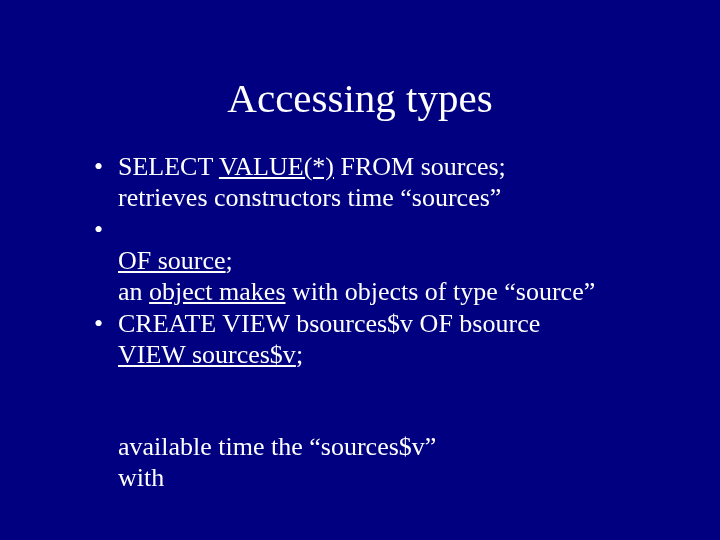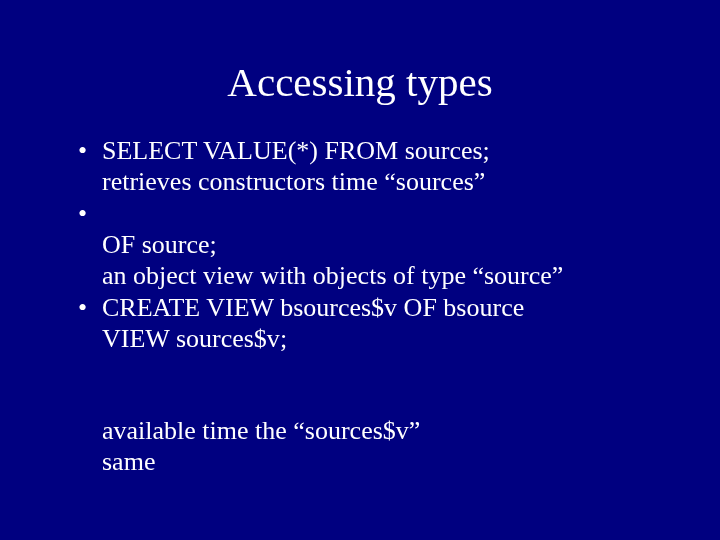--- a/index.html
+++ b/index.html
@@ -9,21 +9,21 @@
     height: 540px;
     background: #000080;
     font-family: "Times New Roman", Times, serif;
     color: #ffffff;
     overflow: hidden;
   }
   .slide {
     width: 720px;
     height: 428px;
     box-sizing: border-box;
-    padding: 0;
+    padding: 16px;
   }
   .title {
     text-align: center;
     font-size: 41px;
     font-weight: normal;
     padding-top: 58px;
     padding-bottom: 30px;
   }
   .body {
     padding-left: 78px;
@@ -38,34 +38,35 @@
   }
   .bullet-mark {
     width: 24px;
     flex: 0 0 24px;
     text-align: left;
   }
   .bullet-text {
     flex: 1;
   }
   .u {
+    text-decoration: underline;
   }
 </style>
 </head>
 <body>
 
 <div class="slide">
   <div class="title">Accessing types</div>
   <div class="body">
       <div class="bullet-row">
         <div class="bullet-mark">•</div>
         <div class="bullet-text"><span>SELECT </span><span class="u">VALUE(*)</span><span> FROM sources;</span><br><span>retrieves constructors time “sources”</span></div>
       </div>
       <div class="bullet-row">
         <div class="bullet-mark">•</div>
-        <div class="bullet-text"><br><span class="u">OF source</span><span>;</span><br><span>an </span><span class="u">object view</span><span> with objects of type “source”</span></div>
+        <div class="bullet-text"><br><span class="u">OF source</span><span>;</span><br><span>an </span><span class="u">object makes</span><span> with objects of type “source”</span></div>
       </div>
       <div class="bullet-row">
         <div class="bullet-mark">•</div>
-        <div class="bullet-text"><span>CREATE VIEW bsources$v OF bsource</span><br><span class="u">VIEW sources$v</span><span>;</span><br><br><br><span>available time the “sources$v”</span><br><span>same</span></div>
+        <div class="bullet-text"><span>CREATE VIEW bsources$v OF bsource</span><br><span class="u">VIEW sources$v</span><span>;</span><br><br><br><span>available time the “sources$v”</span><br><span>with</span></div>
       </div>
     </div>
 </div>
 
 </body></html>

